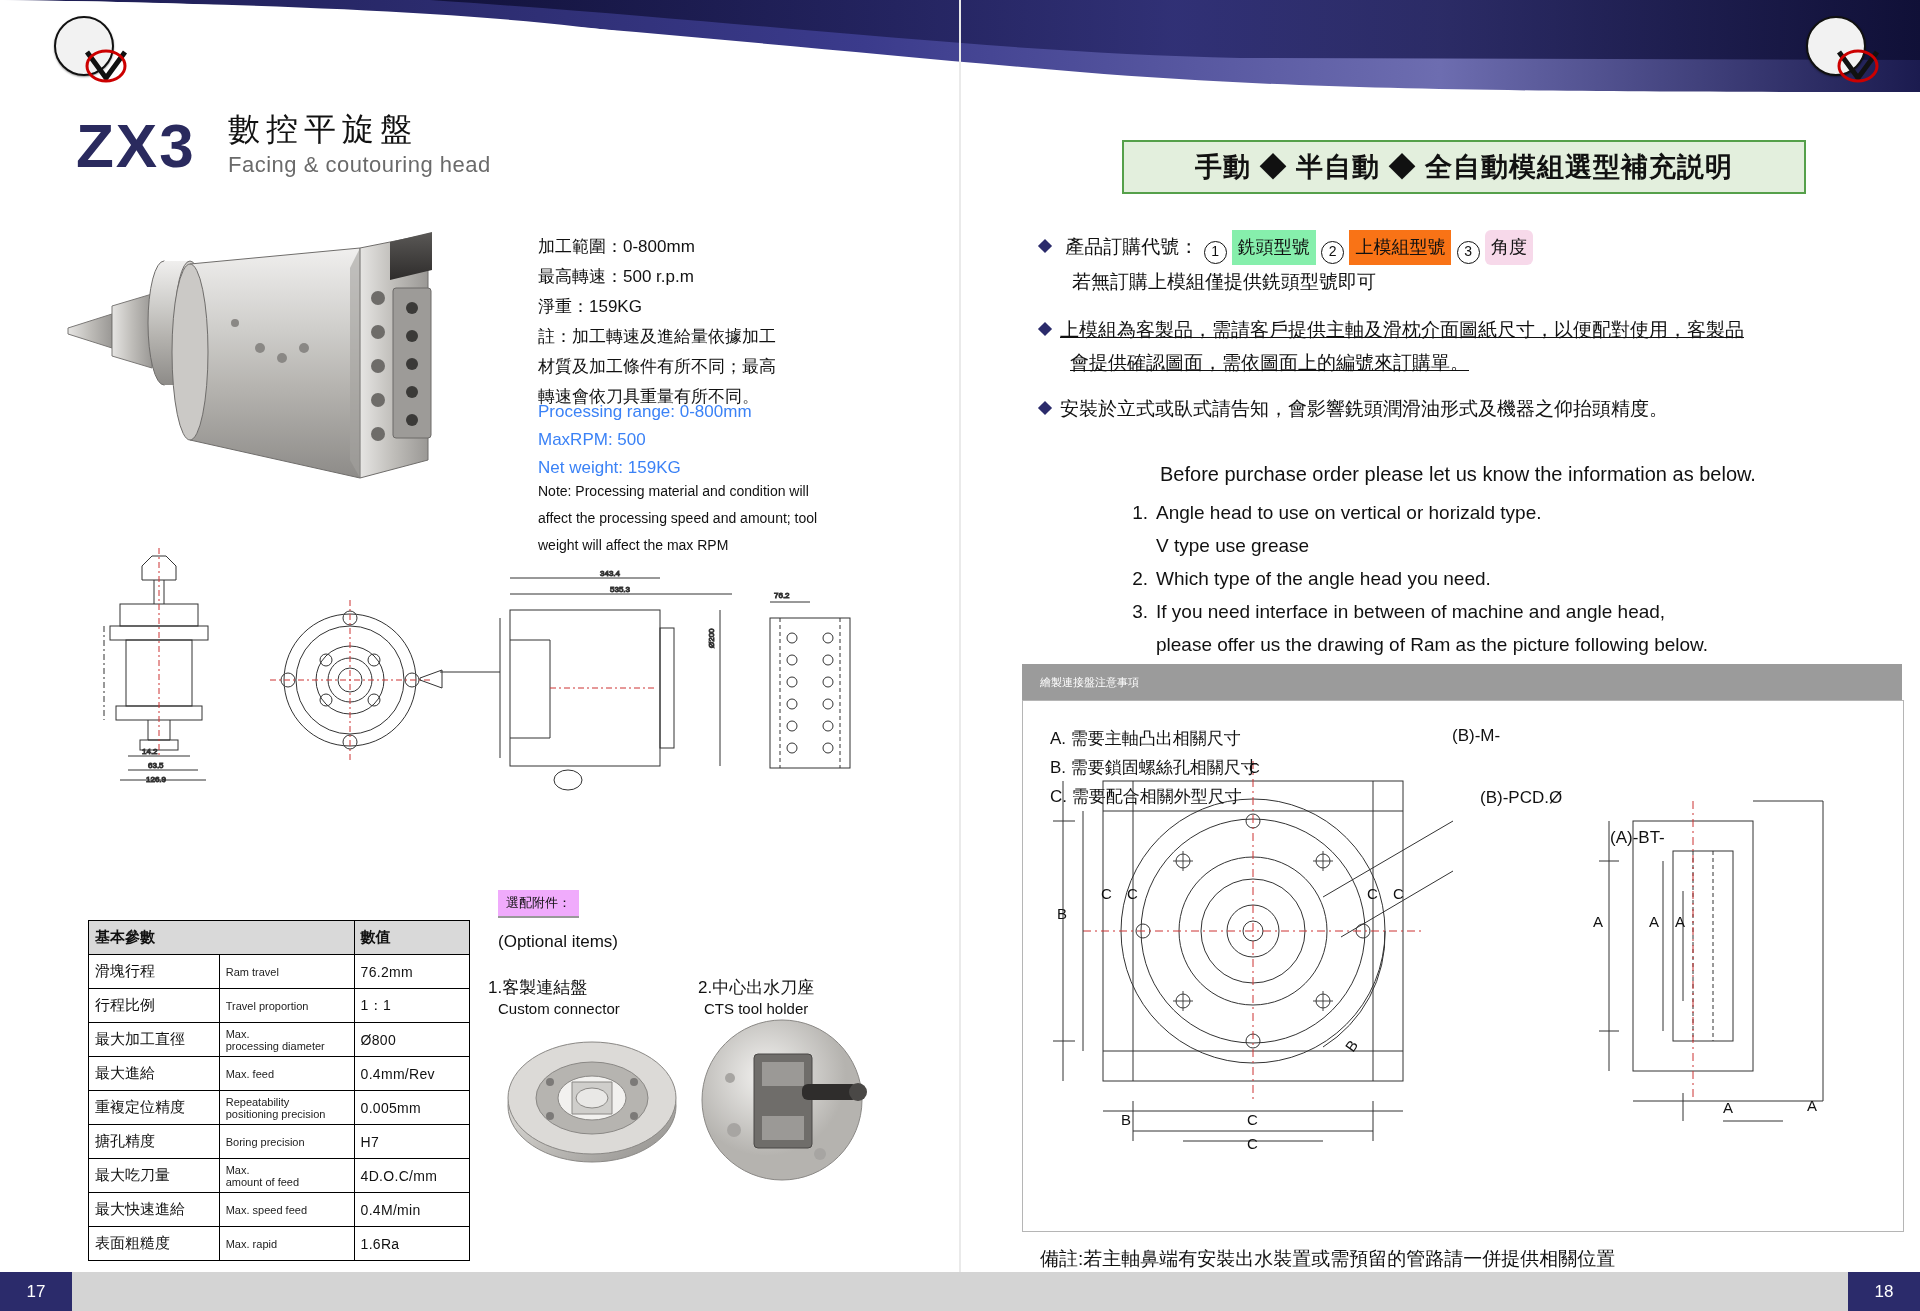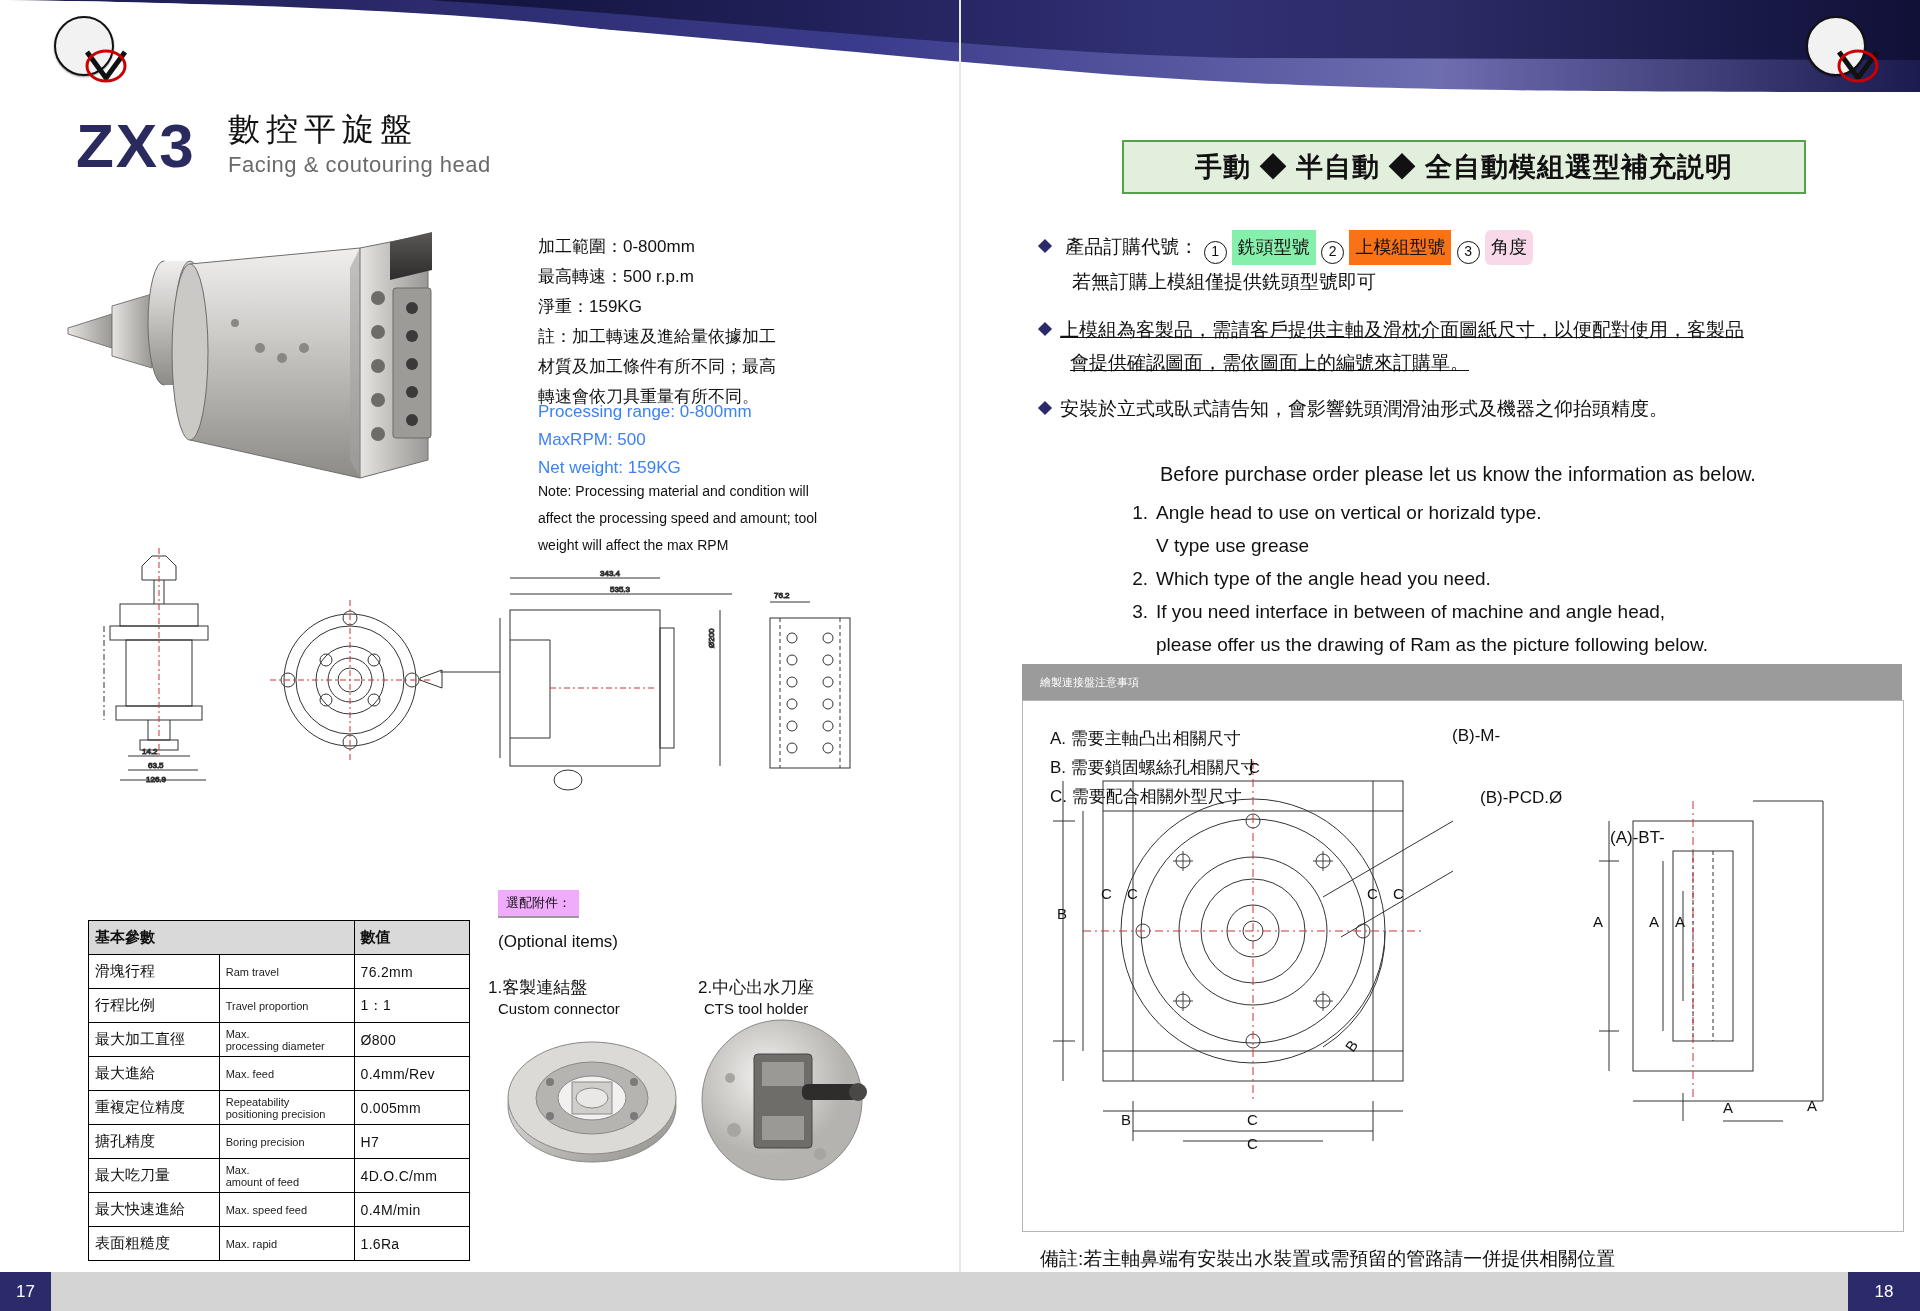--- a/index.html
+++ b/index.html
@@ -73,21 +73,21 @@
   .grey-bar{position:absolute;left:1022px;top:664px;width:880px;height:36px;background:#9b9b9b;
     display:flex;align-items:center;}
   .grey-bar span{color:#fff;font-size:11px;margin-left:18px;}
   .draw-panel{position:absolute;left:1022px;top:700px;width:880px;height:530px;background:#fff;
     border:1px solid #b5b5b5;}
   .abc{position:absolute;left:1050px;top:724px;font-size:17px;line-height:29px;}
   .footnote{position:absolute;left:1040px;top:1246px;font-size:19px;color:#111;}
 
   
   .footer{position:absolute;left:0;top:1272px;width:1920px;height:39px;background:#d4d4d4;}
-  .pg-left{position:absolute;left:0;top:1272px;width:51px;height:39px;background:#2b2b6b;color:#fff;
+  .pg-left{position:absolute;left:0;top:1272px;width:72px;height:39px;background:#2b2b6b;color:#fff;
     display:flex;align-items:center;justify-content:center;font-size:17px;}
   .pg-right{position:absolute;left:1848px;top:1272px;width:72px;height:39px;background:#2b2b6b;color:#fff;
     display:flex;align-items:center;justify-content:center;font-size:17px;}
   .fold{position:absolute;left:959px;top:0;width:2px;height:1272px;background:#eaeaea;}
 </style>
 </head>
 <body>
 
 <div class="banner">
   <div class="white"></div>

